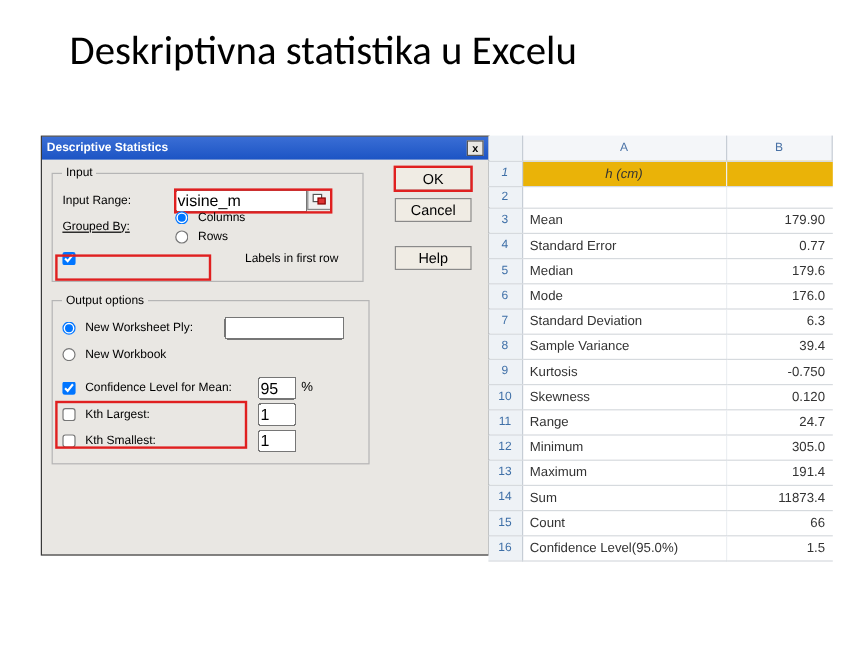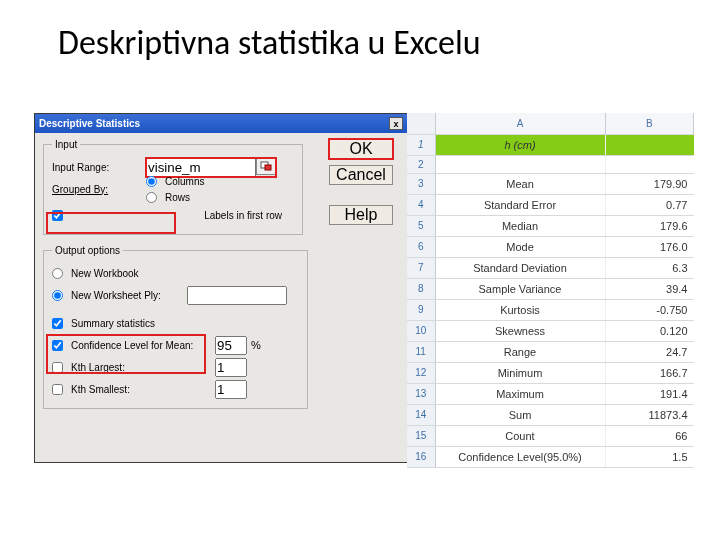--- a/index.html
+++ b/index.html
@@ -16,33 +16,33 @@
   fieldset { border: 1px solid #b5b5b5; padding: 6px 20px 8px 8px; margin-bottom: 10px; position: relative; }
   legend { font-size: 10px; padding: 0 3px; }
 
   .row { display: flex; align-items: center; height: 22px; gap: 4px; }
   .row label { font-size: 10px; }
 
   .picker-btn { width: 20px; height: 17px; background: #f0f0f0; border: 1px solid #888; display: inline-flex; align-items: center; justify-content: center; }
   .picker-btn svg { width: 12px; height: 10px; }
   input[type="radio"], input[type="checkbox"] { margin: 0 4px 0 0; width: 11px; height: 11px; }
 
-  .btn { width: 64px; height: 20px; background: #f0ece4; border: 1px solid #8a8a8a; font-size: 16px; display: flex; align-items: center; justify-content: center; }
+  .btn { width: 64px; height: 20px; background: #f0ece4; border: 1px solid #8a8a8a; font-size: 12px; display: flex; align-items: center; justify-content: center; }
   .btn-col { position: absolute; right: 14px; top: 6px; display: flex; flex-direction: column; gap: 6px; }
   .highlight-red { outline: 2px solid #e02020; outline-offset: -1px; }
   .highlight-red-box { border: 2px solid #e02020; position: absolute; pointer-events: none; }
 
   
   .sheet { position: absolute; left: 407px; top: 113px; width: 287px; border-collapse: collapse; font-size: 11px; color: #333; }
   .sheet th, .sheet td { border-bottom: 1px solid #d6dade; height: 21px; padding: 0 6px; }
   .sheet .rownum { width: 28px; text-align: center; background: #eef2f6; color: #3e6fa7; border-right: 1px solid #c6cdd5; font-weight: normal; font-size: 10px; }
   .sheet thead th { background: #f4f6f9; text-align: center; color: #4a72a6; font-weight: normal; font-size: 10px; border-right: 1px solid #c6cdd5; }
-  .sheet td.colA { width: 170px; text-align: center; border-right: 1px solid #eceff2; }
+  .sheet td.colA { width: 170px; text-align: left; border-right: 1px solid #eceff2; }
   .sheet td.colB { text-align: right; }
-  .hdr-row td { background: #84cc16; font-style: italic; text-align: center !important; }
+  .hdr-row td { background: #eab308; font-style: italic; text-align: center !important; }
   .blank-row td { height: 18px; }
 </style>
 </head>
 <body>
 
 <div class="slide-title">Deskriptivna statistika u Excelu</div>
 
 <div class="dialog">
   <div class="titlebar">
     <span class="title-text">Descriptive Statistics</span>
@@ -92,37 +92,33 @@
         <input type="checkbox" checked="" style="">
         <label>Labels in first row</label>
       </div>
     </fieldset>
 
     <fieldset style="width:260px;">
       <legend>Output options</legend>
 
 
       <div class="row">
-        <input type="radio" style="">
-        <label>New Workbook</label>
-      </div>
-
-      <div class="row">
         <input type="radio" checked="" style="">
         <label style="width:112px;">New Worksheet Ply:</label>
         <input class="txt" style="width: 100px;" value="">
       </div>
 
+      <div class="row">
+        <input type="radio" style="">
+        <label>New Workbook</label>
+      </div>
+
       <div style="height:6px;"></div>
       <div class="highlight-red-box" style="left:2px; top:78px; width:160px; height:40px;"></div>
 
-      <div class="row">
-        <input type="checkbox" checked="" style="">
-        <label>Summary statistics</label>
-      </div>
 
       <div class="row">
         <input type="checkbox" checked="" style="">
         <label style="width:140px;">Confidence Level for Mean:</label>
         <input class="txt" style="width: 32px; text-align: left;" value="95">
         <span>%</span>
       </div>
 
       <div class="row">
         <input type="checkbox" style="">
@@ -200,21 +196,21 @@
         <td class="colB">0.120</td>
       </tr>
       <tr>
         <td class="rownum">11</td>
         <td class="colA">Range</td>
         <td class="colB">24.7</td>
       </tr>
       <tr>
         <td class="rownum">12</td>
         <td class="colA">Minimum</td>
-        <td class="colB">166.7</td>
+        <td class="colB">305.0</td>
       </tr>
       <tr>
         <td class="rownum">13</td>
         <td class="colA">Maximum</td>
         <td class="colB">191.4</td>
       </tr>
       <tr>
         <td class="rownum">14</td>
         <td class="colA">Sum</td>
         <td class="colB">11873.4</td>

